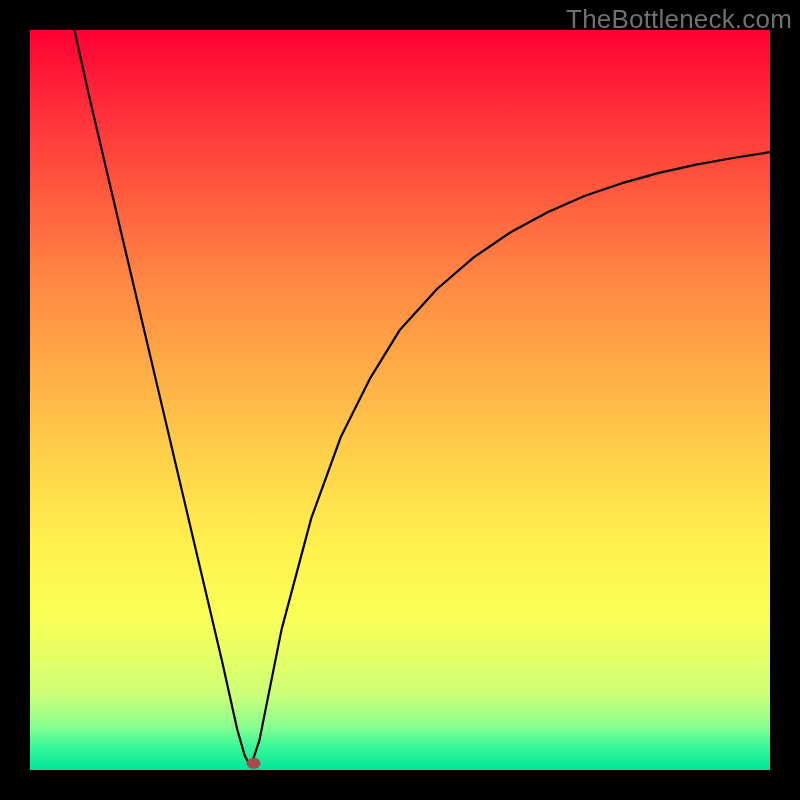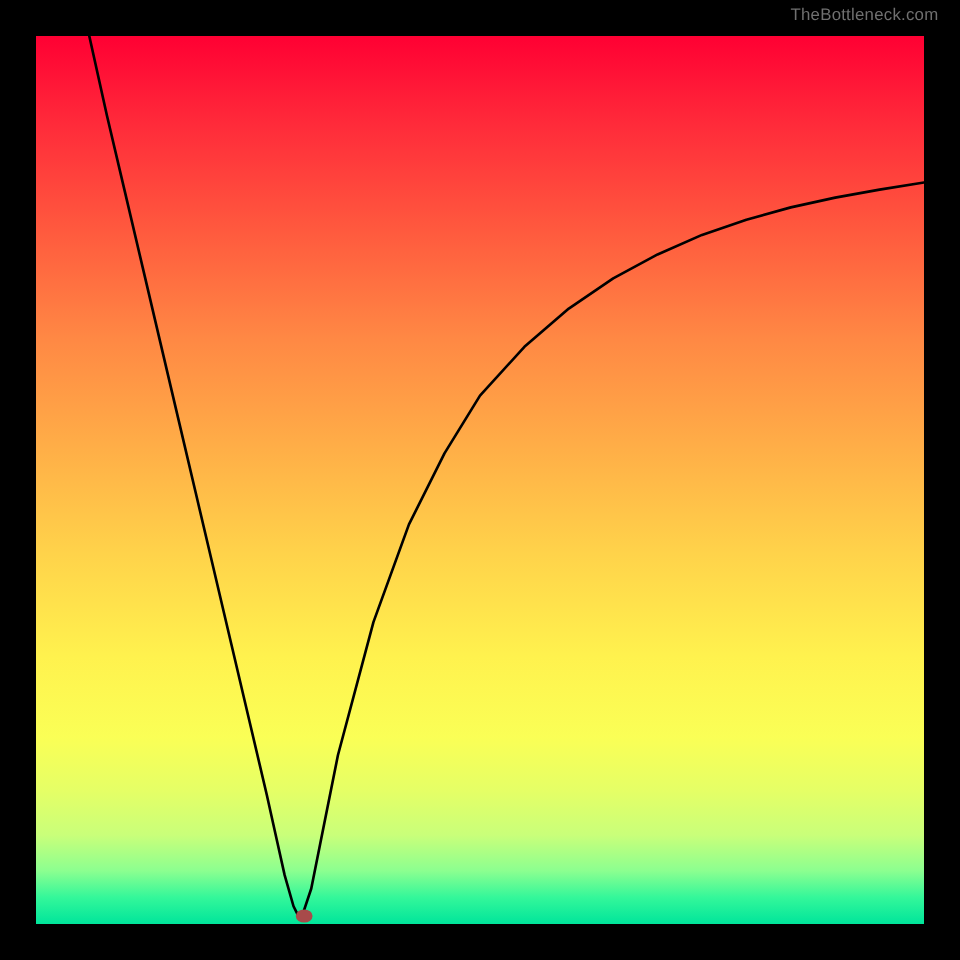--- a/index.html
+++ b/index.html
@@ -55,23 +55,23 @@
     stroke-linejoin: round;
     stroke-linecap: round;
   }
   .marker {
     fill: #a84a4a;
     stroke: none;
   }
   .attribution {
     position: absolute;
     top: 4px;
-    right: 18px;
+    right: 8px;
     color: #707070;
-    font-size: 14px;
+    font-size: 26px;
     letter-spacing: 0.2px;
     font-weight: 400;
     user-select: none;
   }
 </style>
 </head>
 <body>
 
 <div class="frame">
   <div class="attribution">TheBottleneck.com</div>

